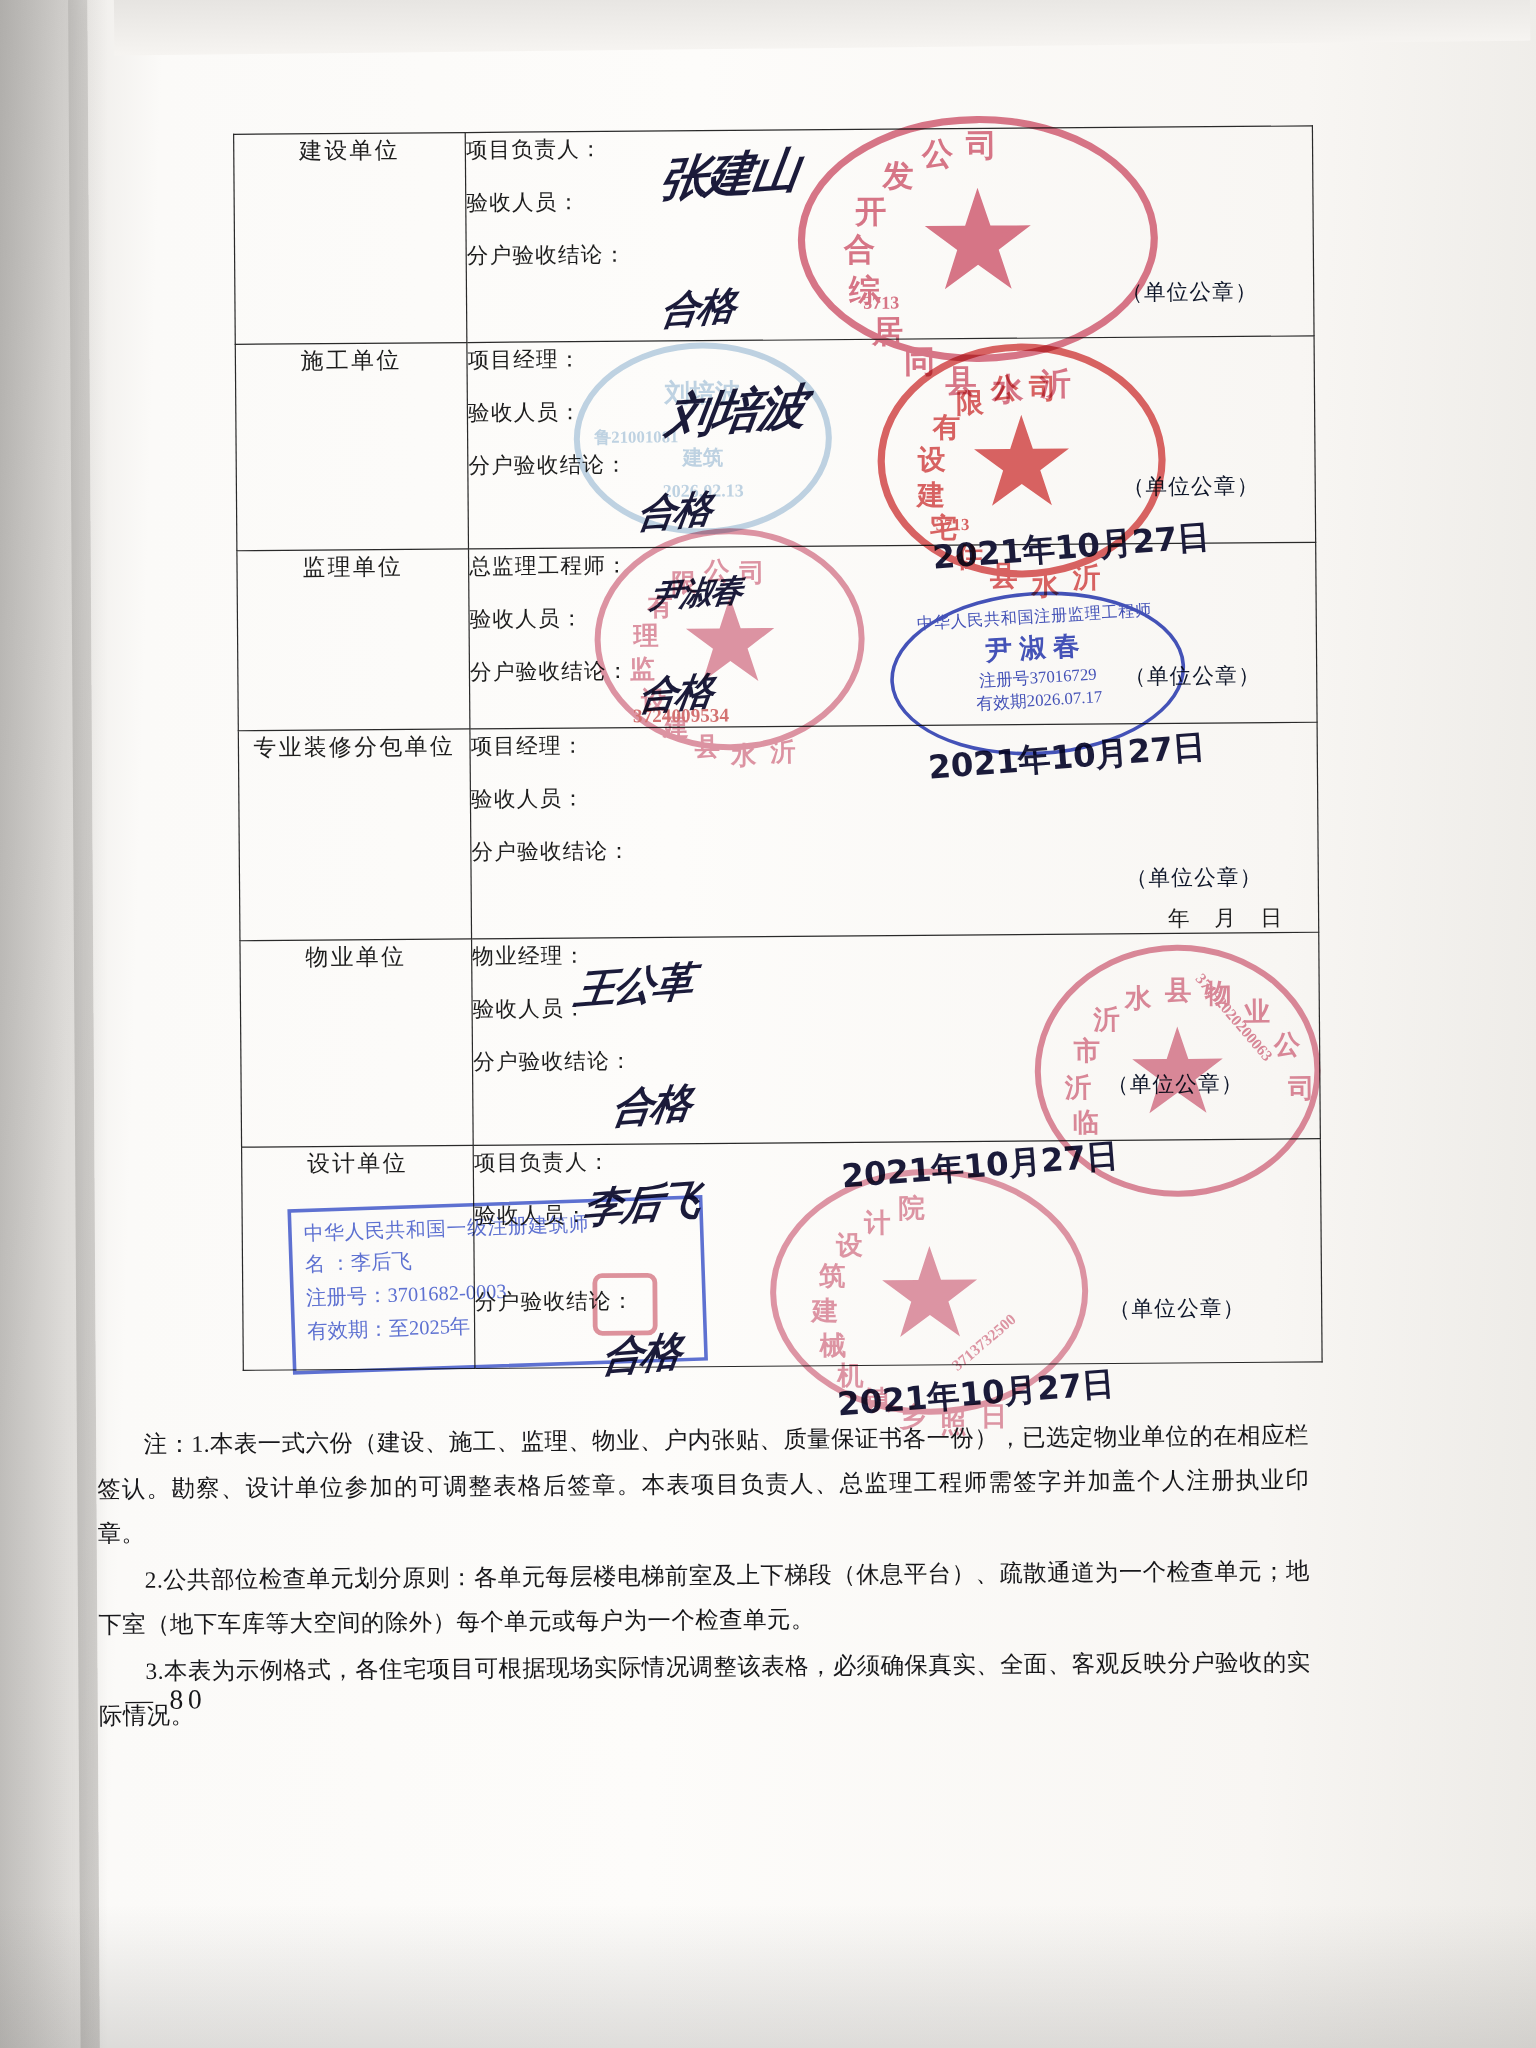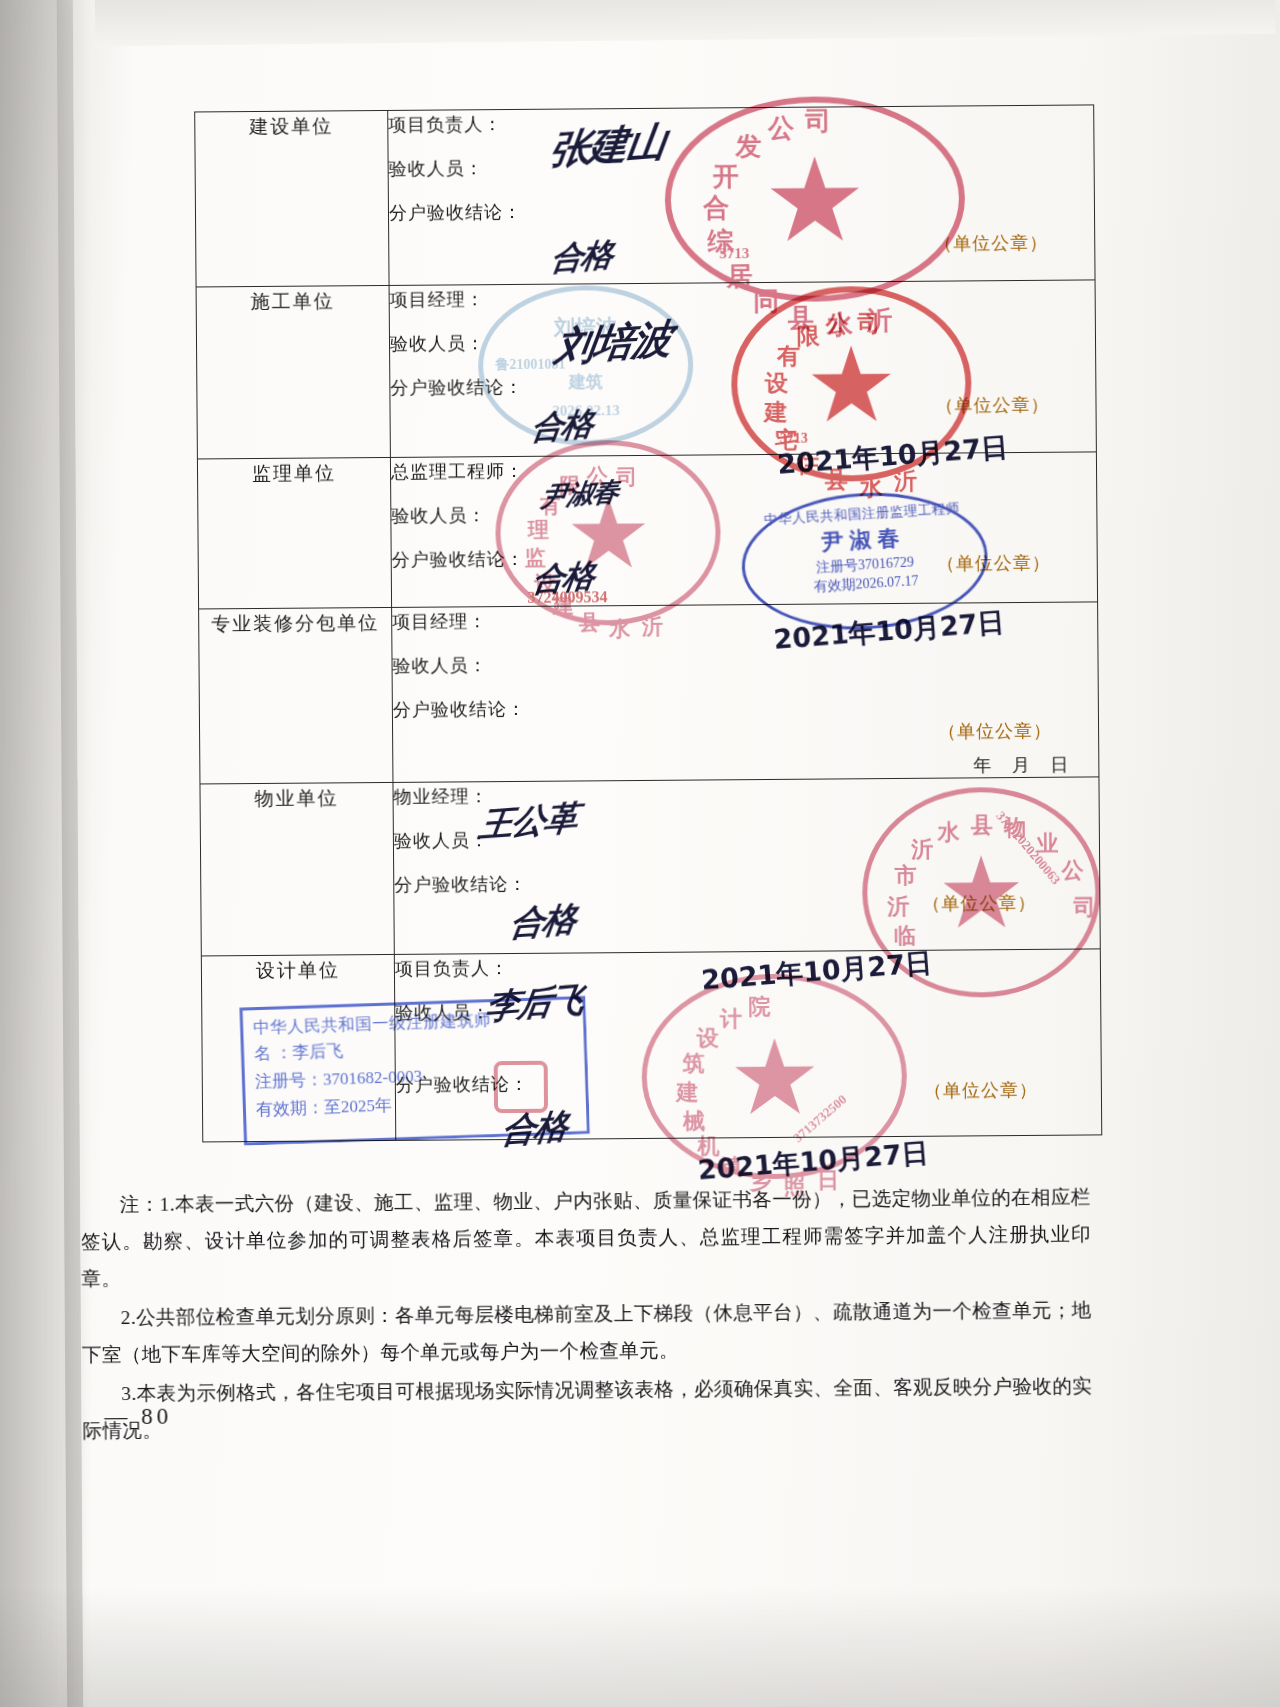--- a/index.html
+++ b/index.html
@@ -74,21 +74,21 @@
     font-size:18px;
     color:#1d1d1d;
     letter-spacing:1px;
   }
   .line{ margin:0 0 16px 0; line-height:28px; white-space:nowrap;}
   .line.last{margin-bottom:0;}
   .seal-label{
     position:absolute;
     font-size:18px;
     letter-spacing:1px;
-    color:#a16207;
+    color:#0f172a;
     white-space:nowrap;
   }
   .date-label{
     position:absolute;
     font-size:18px;
     letter-spacing:8px;
     color:#1d1d1d;
     white-space:nowrap;
   }
 

